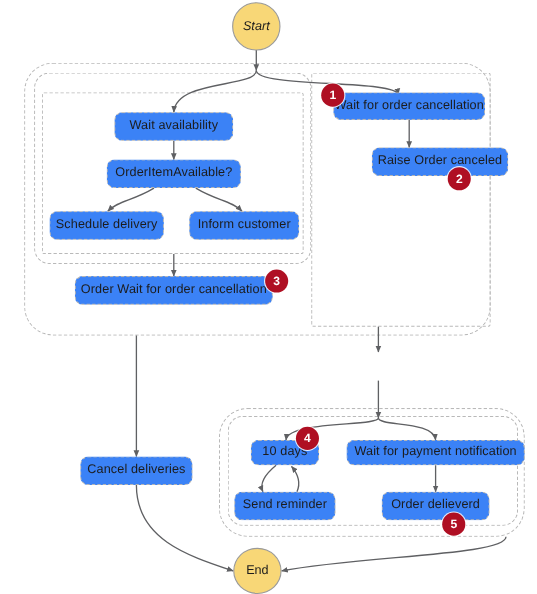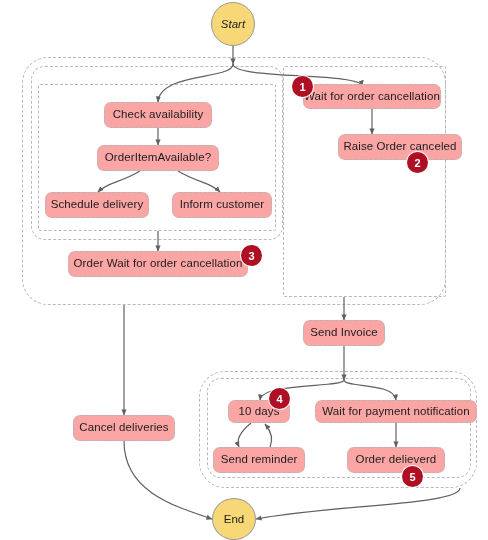--- a/index.html
+++ b/index.html
@@ -35,21 +35,21 @@
   .scope.round-lg { border-radius: 26px; }
   .scope.round-md { border-radius: 14px; }
   .scope.sq { border-radius: 2px; }
 
   
   .node {
     position: absolute;
     box-sizing: border-box;
     border: 1px dashed #b5b5b5;
     border-radius: 7px;
-    background: #fca5a5;
+    background: #3b82f6;
     color: #1c1c1c;
     font-size: 11.5px;
     line-height: 1;
     display: flex;
     align-items: center;
     justify-content: center;
     text-align: center;
     white-space: nowrap;
     letter-spacing: 0.1px;
   }
@@ -151,21 +151,21 @@
 
   <div class="terminal" style="left:211px; top:2px; width:44px; height:44px;font-style:italic;">
     <span>Start</span>
   </div>
 
   <div class="terminal" style="left:212px; top:498px; width:44px; height:42px;">
     <span>End</span>
   </div>
 
   <div class="node" style="left:104px; top:102px; width:108px; height:26px;">
-    <span>Check availability</span>
+    <span>Wait availability</span>
   </div>
 
   <div class="node" style="left:45px; top:192px; width:104px; height:26px;">
     <span>Schedule delivery</span>
   </div>
 
   <div class="node" style="left:97px; top:145px; width:122px; height:26px;">
     <span>OrderItemAvailable?</span>
   </div>
 
@@ -178,23 +178,20 @@
   </div>
 
   <div class="node" style="left:303px; top:84px; width:138px; height:25px;">
     <span>Wait for order cancellation</span>
   </div>
 
   <div class="node" style="left:310px; top:134px; width:124px; height:26px;margin-left:28px;">
     <span>Raise Order canceled</span>
   </div>
 
-  <div class="node" style="left:303px; top:320px; width:82px; height:26px;">
-    <span>Send Invoice</span>
-  </div>
 
   <div class="node" style="left:73px; top:415px; width:102px; height:26px;">
     <span>Cancel deliveries</span>
   </div>
 
   <div class="node" style="left:228px; top:400px; width:62px; height:23px;">
     <span>10 days</span>
   </div>
 
   <div class="node" style="left:213px; top:447px; width:92px; height:26px;">

